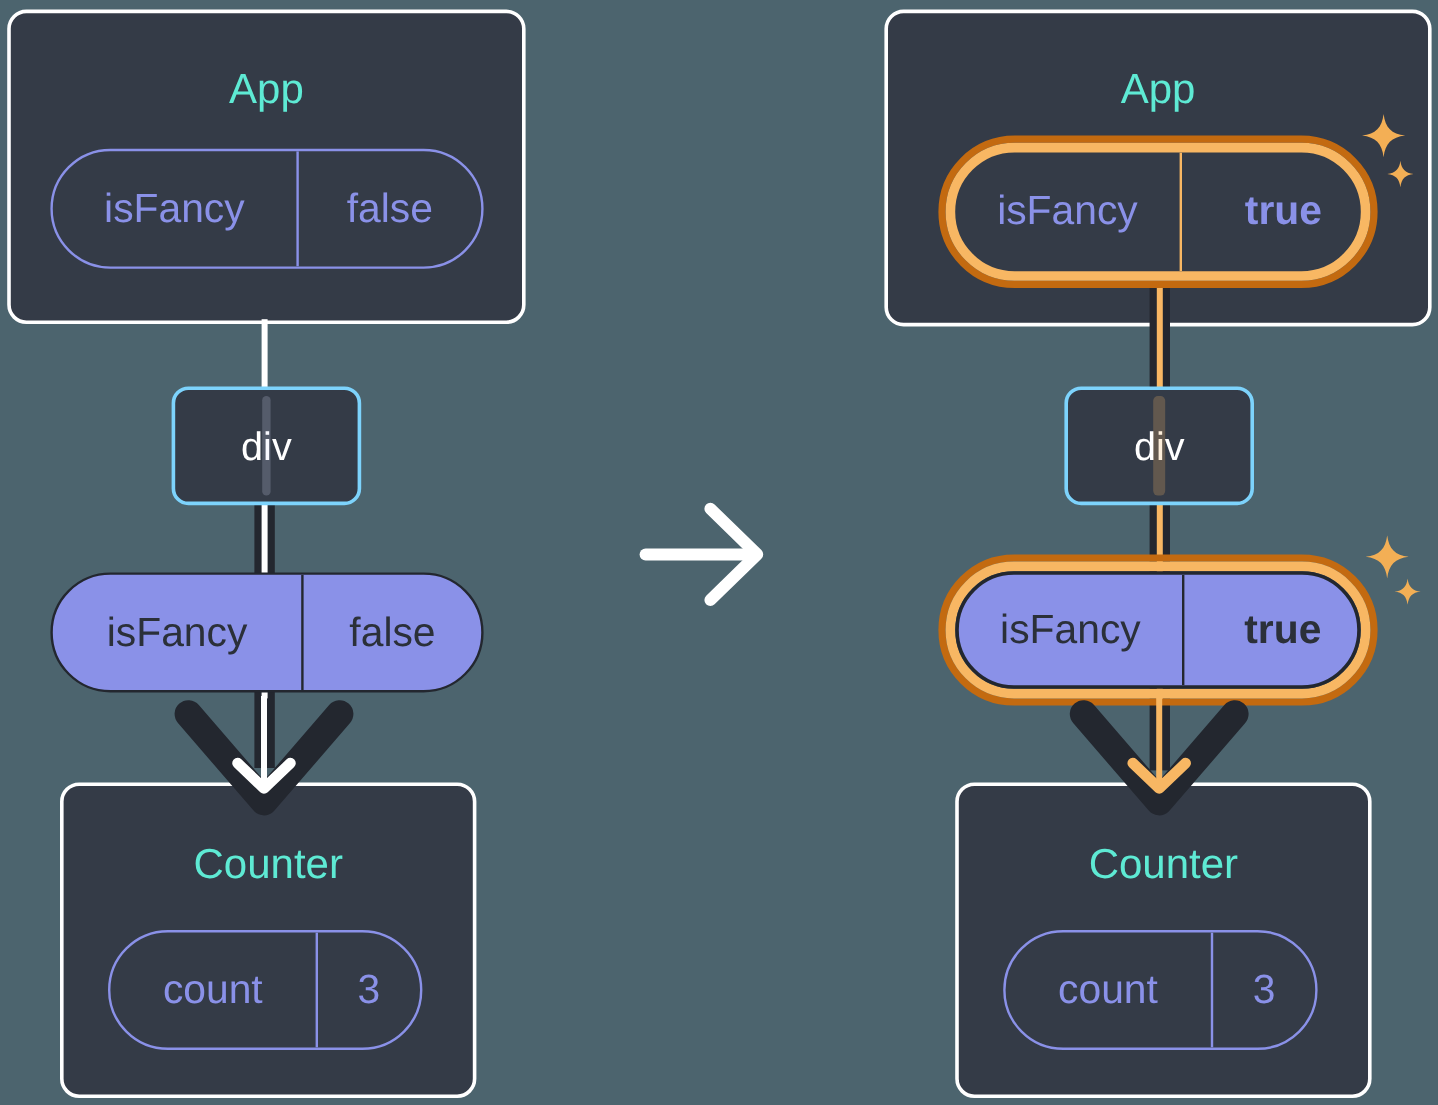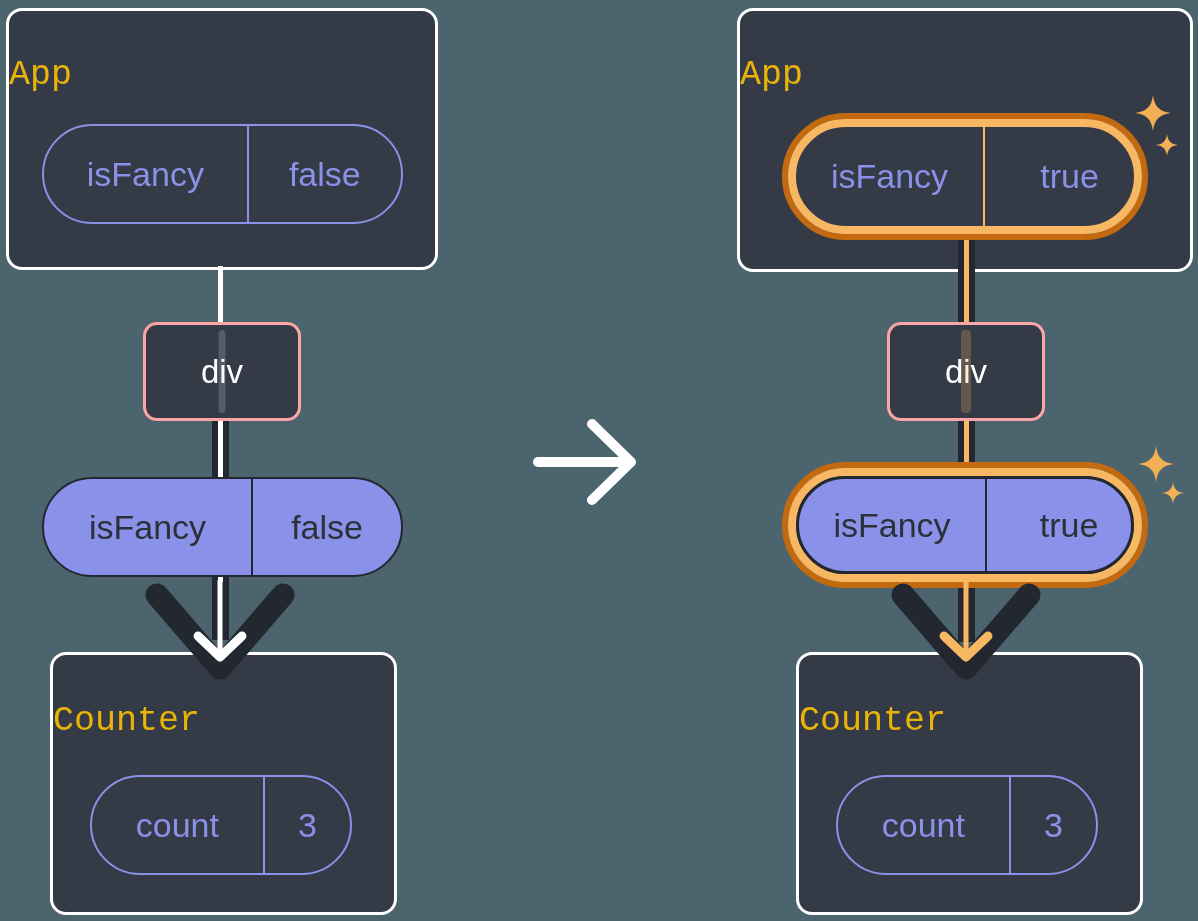--- a/index.html
+++ b/index.html
@@ -9,22 +9,22 @@
     font-family:"Liberation Sans",sans-serif;
   }
   .abs{position:absolute;box-sizing:border-box;}
   
   .card{
     position:absolute;box-sizing:border-box;
     background:#343B47;border:3px solid #FFFFFF;border-radius:16px;
     z-index:1;
   }
   .card-title{
-    position:absolute;left:0;right:0;
-    color:#eab308;font-size:35px;line-height:40px;font-weight:400;font-family:Liberation Mono, monospace;
+    position:absolute;left:0;right:0;text-align:center;
+    color:#5eead4;font-size:35px;line-height:40px;font-weight:400;
   }
   
   .pill{
     position:absolute;box-sizing:border-box;display:flex;
     border-radius:999px;font-size:34px;overflow:hidden;
   }
   .pill .cell{
     display:flex;align-items:center;justify-content:center;
     white-space:nowrap;
   }
@@ -50,25 +50,25 @@
   }
   .ring-content.dark-inside{color:#8A91E8;}
   .ring-content.dark-inside .cell-key{flex:1.45;border-right:2px solid #F8B763;}
   .ring-content.dark-inside .cell-val{flex:1;}
   .ring-content.purple-inside{
     background:#8A91E8;border:3px solid #23272F;color:#2B3039;
   }
   .ring-content.purple-inside .cell-key{flex:1.5;border-right:2.5px solid #23272F;}
   .ring-content.purple-inside .cell-val{flex:1;}
   .cell{display:flex;align-items:center;justify-content:center;text-align:center;}
-  .bold{font-weight:400;margin-left:20px;}
+  .bold{font-weight:700;margin-left:20px;}
   
   .div-card{
     position:absolute;box-sizing:border-box;z-index:3;
-    background:#343B47;border:3px solid #fca5a5;border-radius:14px;
+    background:#343B47;border:3px solid #7dd3fc;border-radius:14px;
     display:flex;align-items:center;justify-content:center;
     color:#FFFFFF;font-size:33px;
   }
   .band{
     position:absolute;top:5px;bottom:5px;left:50%;transform:translateX(-50%);
     border-radius:4px;
   }
   .band-white{width:7px;background:rgba(222,226,255,0.20);}
   .band-orange{width:10px;background:rgba(248,183,99,0.24);}
   

